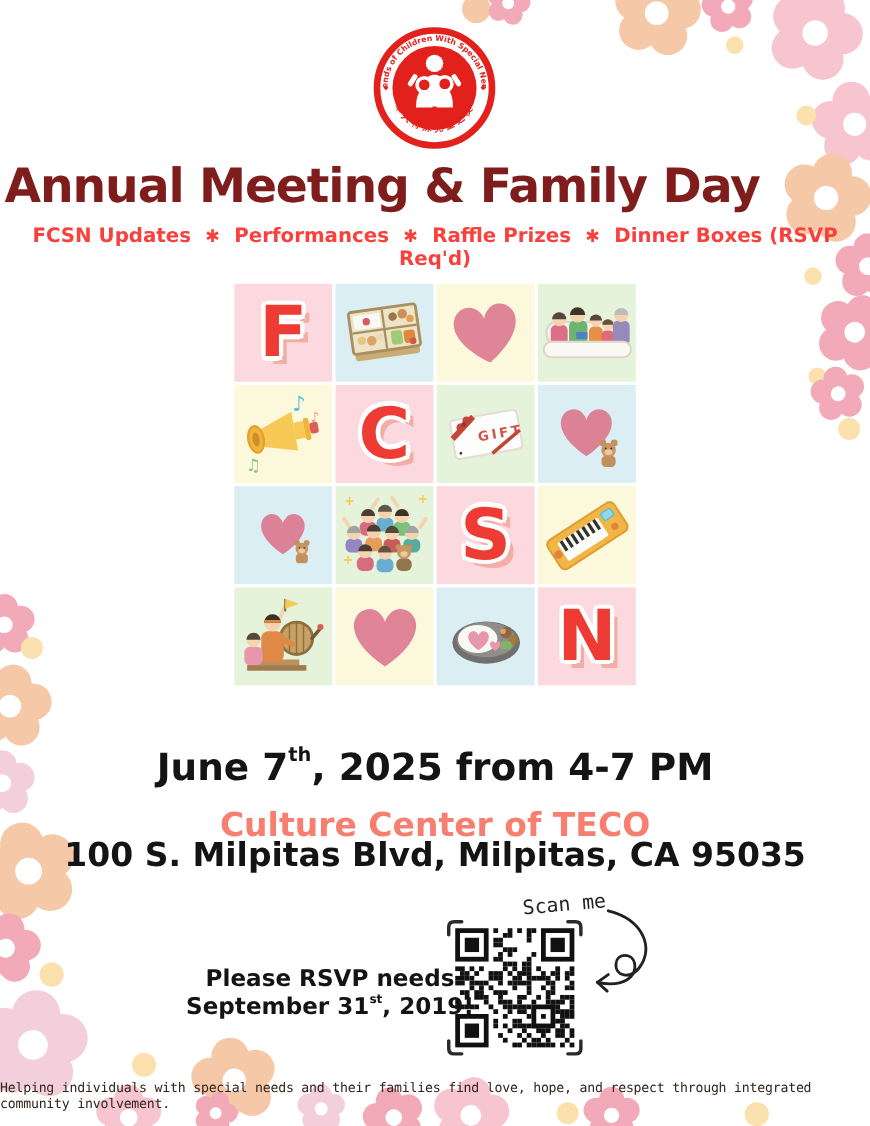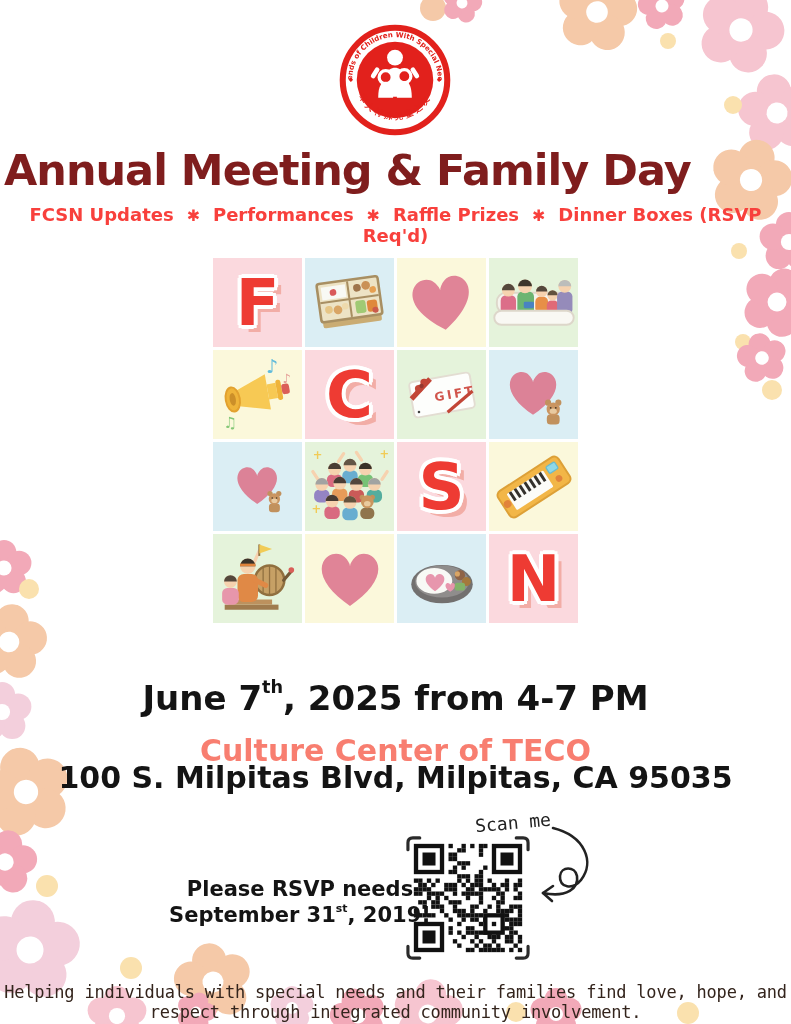--- a/index.html
+++ b/index.html
@@ -34,22 +34,22 @@
            font-size:30px;font-weight:bold;color:#141414;}
 
   .hand{font-family:"DejaVu Sans Mono",monospace;}
   .scanme{position:absolute;left:458px;top:812px;width:110px;text-align:center;
           font-size:18px;color:#222;transform:rotate(-5deg);}
   .arrow{position:absolute;left:525px;top:818px;width:82px;height:92px;}
   .qr{position:absolute;left:404px;top:834px;width:128px;height:128px;}
   .rsvp{position:absolute;left:150px;top:876px;width:300px;text-align:center;
         font-size:21px;font-weight:bold;color:#141414;line-height:1.25;}
 
-  .tagline{position:absolute;left:0;top:982px;width:100%;text-align:center;
-           font-size:17px;letter-spacing:-0.2px;color:#33241C;}
+  .tagline{position:absolute;left:0;top:982px;width:100%;
+           font-size:12px;letter-spacing:-0.2px;color:#33241C;}
 </style>
 </head>
 <body>
 
 <div class="page">
 
   <svg width="0" height="0" style="position:absolute" aria-hidden="true">
     <defs>
       <symbol id="f-flower" viewBox="-50 -50 100 100">
         <circle cx="0" cy="-28" r="22"></circle>

